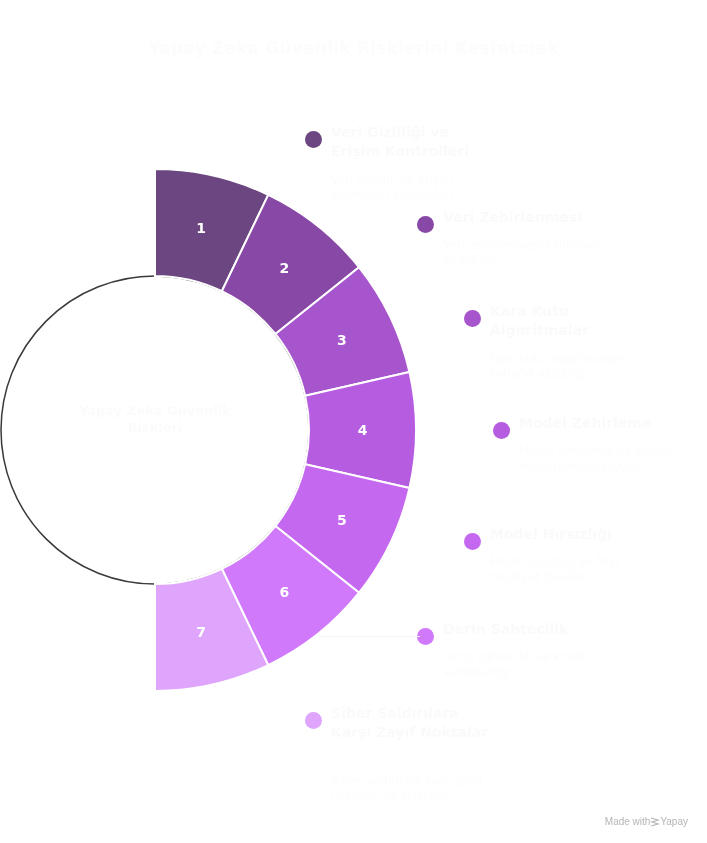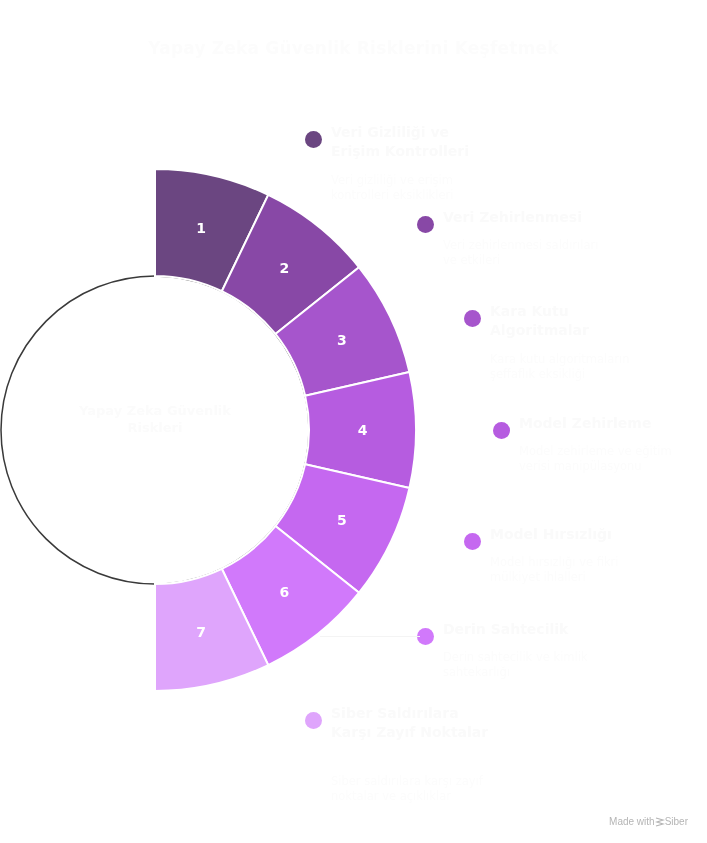--- a/index.html
+++ b/index.html
@@ -90,14 +90,14 @@
     </div>
   </div>
 
 <div class="connector" style="left:320px; top:636px; width:100px;"></div>
 
 <div class="footer">
   <span>Made with</span>
   <svg class="napkin-icon" viewBox="0 0 10 10">
     <path d="M1 1 L8 3 L2 5 L8 7 L1 9" fill="none" stroke="#b5b5b5" stroke-width="1.3"></path>
   </svg>
-  <span>Siber</span>
+  <span>Yapay</span>
 </div>
 
 </body></html>

